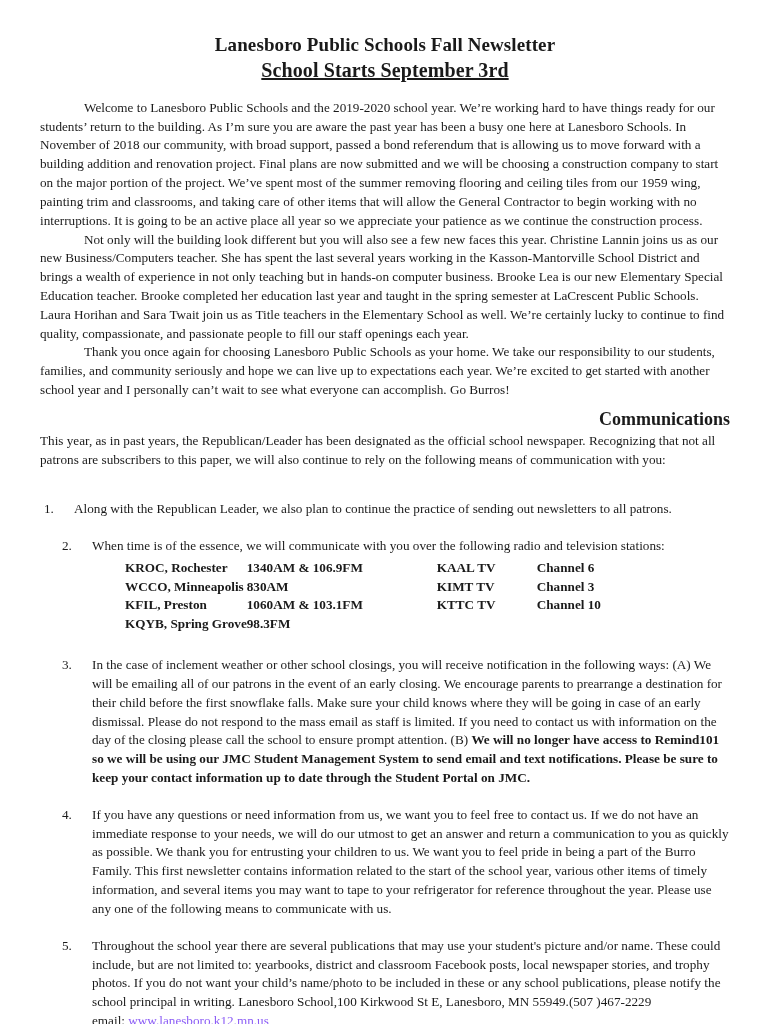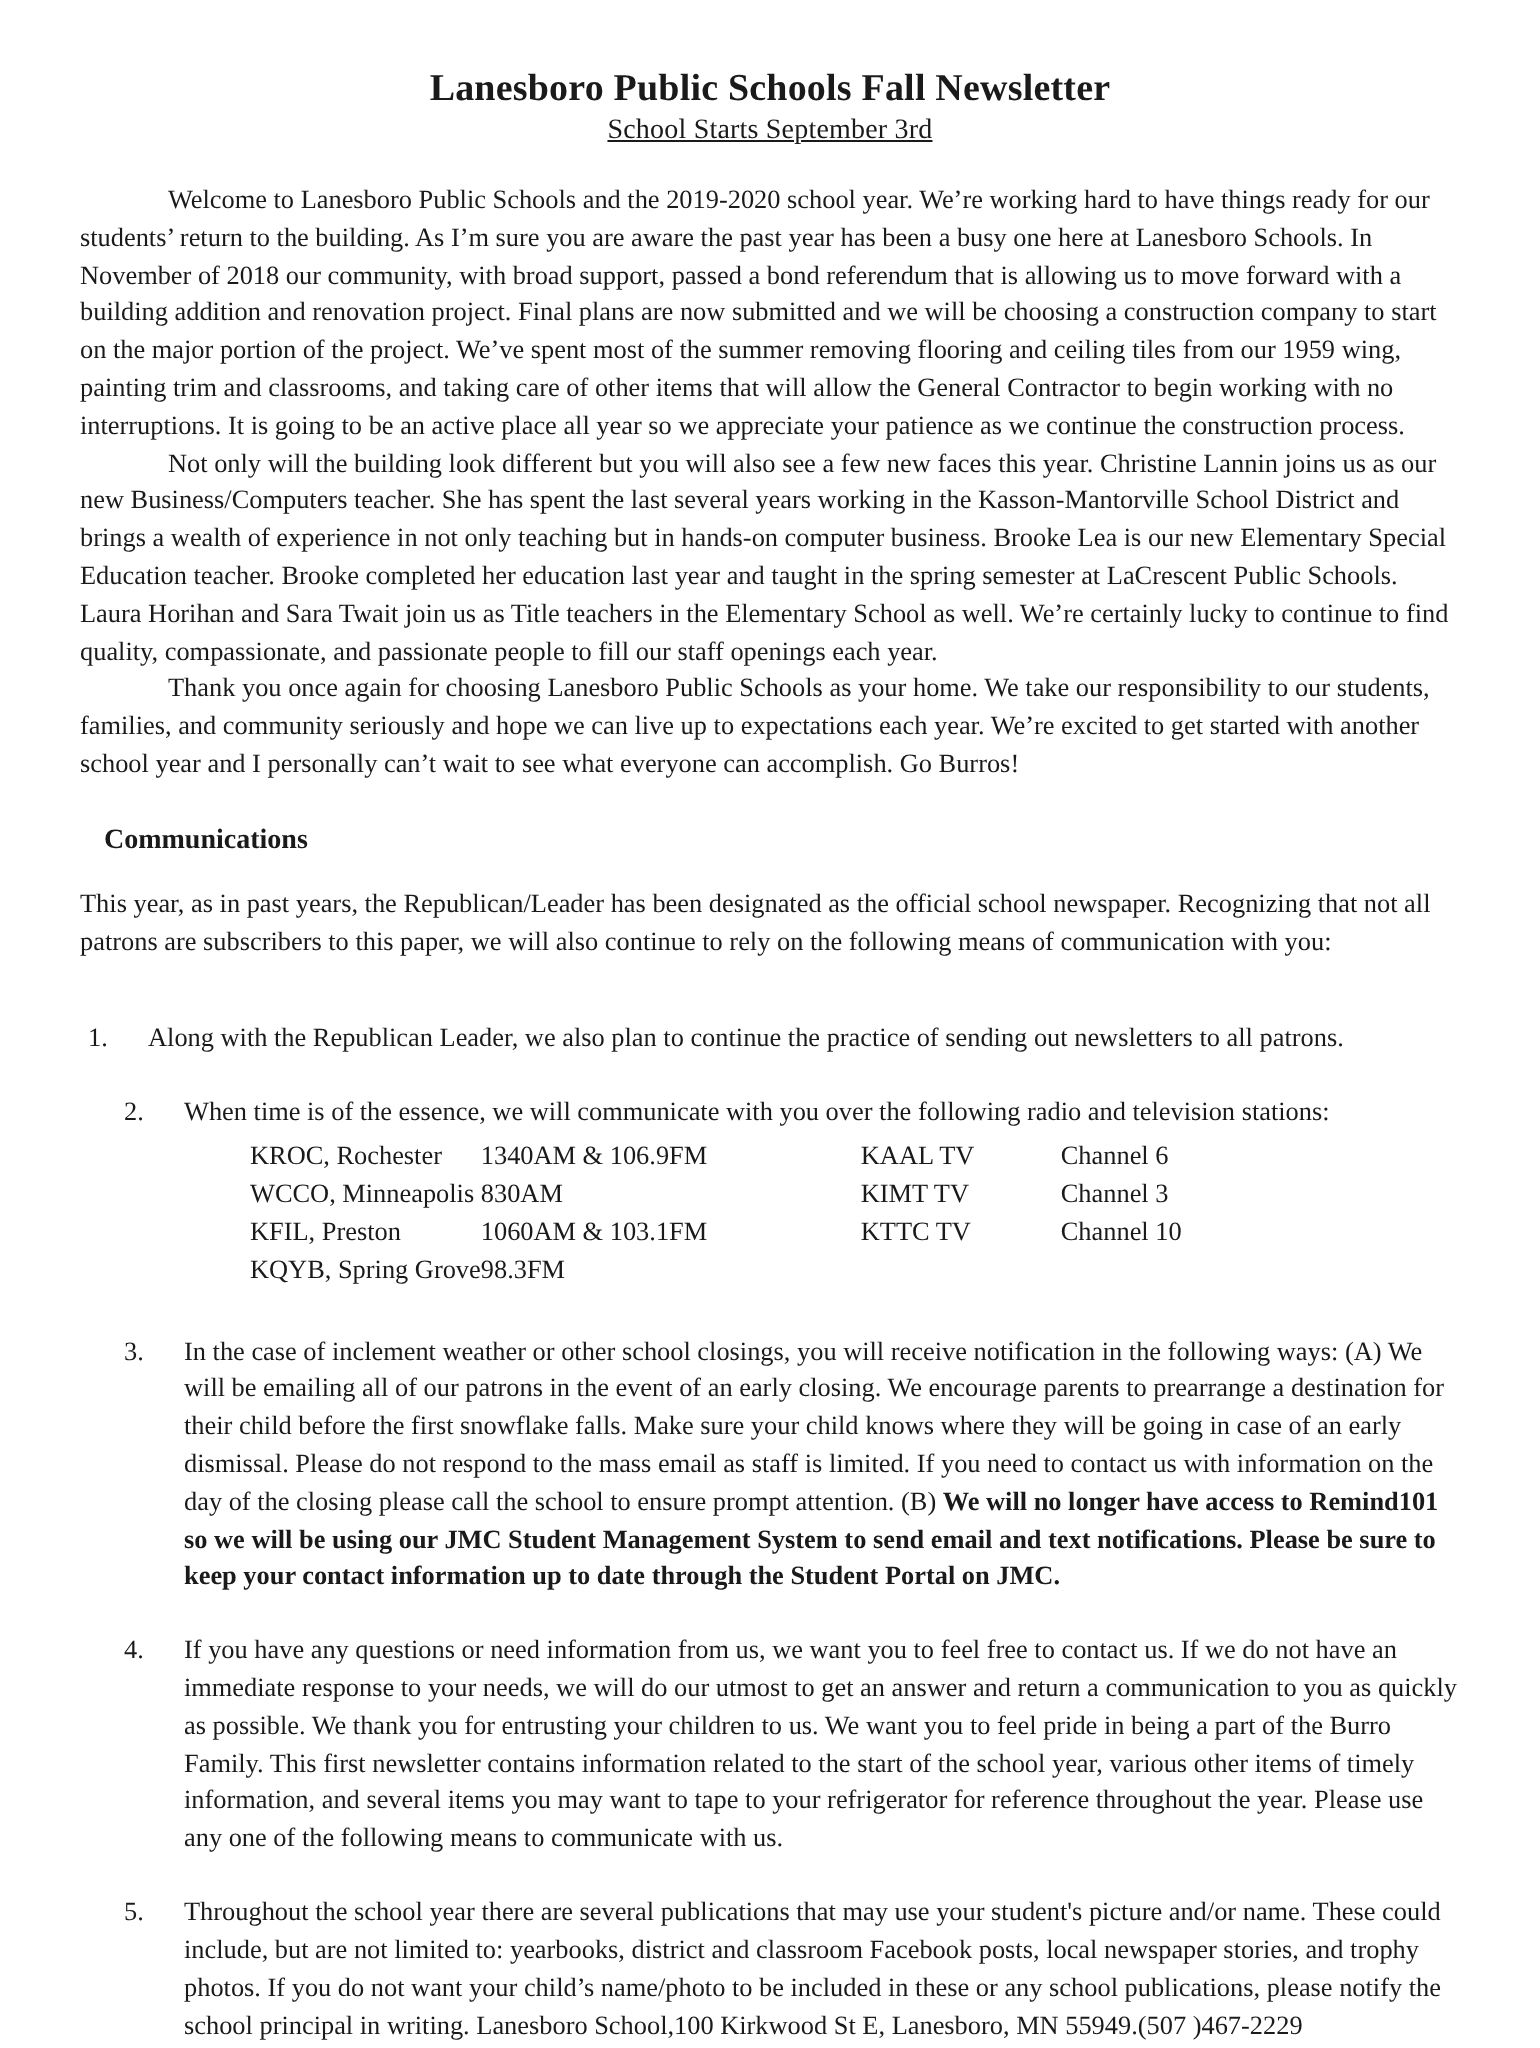--- a/index.html
+++ b/index.html
@@ -28,33 +28,33 @@
   .doc-title {
     text-align: center;
     font-size: 19px;
     font-weight: bold;
     line-height: 1.33;
     margin: 0;
     letter-spacing: 0.1px;
   }
   .doc-subtitle {
     text-align: center;
-    font-size: 14px;
-    font-weight: normal;
+    font-size: 20px;
+    font-weight: bold;
     line-height: 1.33;
     margin: 0 0 2px 0;
     letter-spacing: 0.1px;
   }
   .doc-subtitle span.u { text-decoration: underline; }
 
   .section-heading {
-    text-align: left;
-    font-size: 14px;
+    text-align: right;
+    font-size: 18px;
     font-weight: bold;
-    margin: 12px;
+    margin: 0;
     line-height: 1.42;
   }
 
   
   .para {
     font-size: 13.2px;
     line-height: 1.425;
     margin: 0;
     text-align: left;
   }
@@ -88,20 +88,21 @@
   .station-table {
     border-collapse: collapse;
     margin: 3px 0 0 0;
     font-size: 13.2px;
     line-height: 1.43;
   }
   .station-table td {
     padding: 0;
     vertical-align: top;
     white-space: nowrap;
+    font-weight: bold;
   }
   .station-table td.c-radio-name { width: 115px; padding-left: 85px; }
   .station-table td.c-radio-freq { width: 190px; margin-top: 48px; }
   .station-table td.c-tv-name    { width: 100px; }
   .station-table td.c-tv-chan    { width: 110px; margin-top: 16px; }
 
   b, .b { font-weight: bold; }
 
   a.link, .link {
     color: #8b5cf6;

